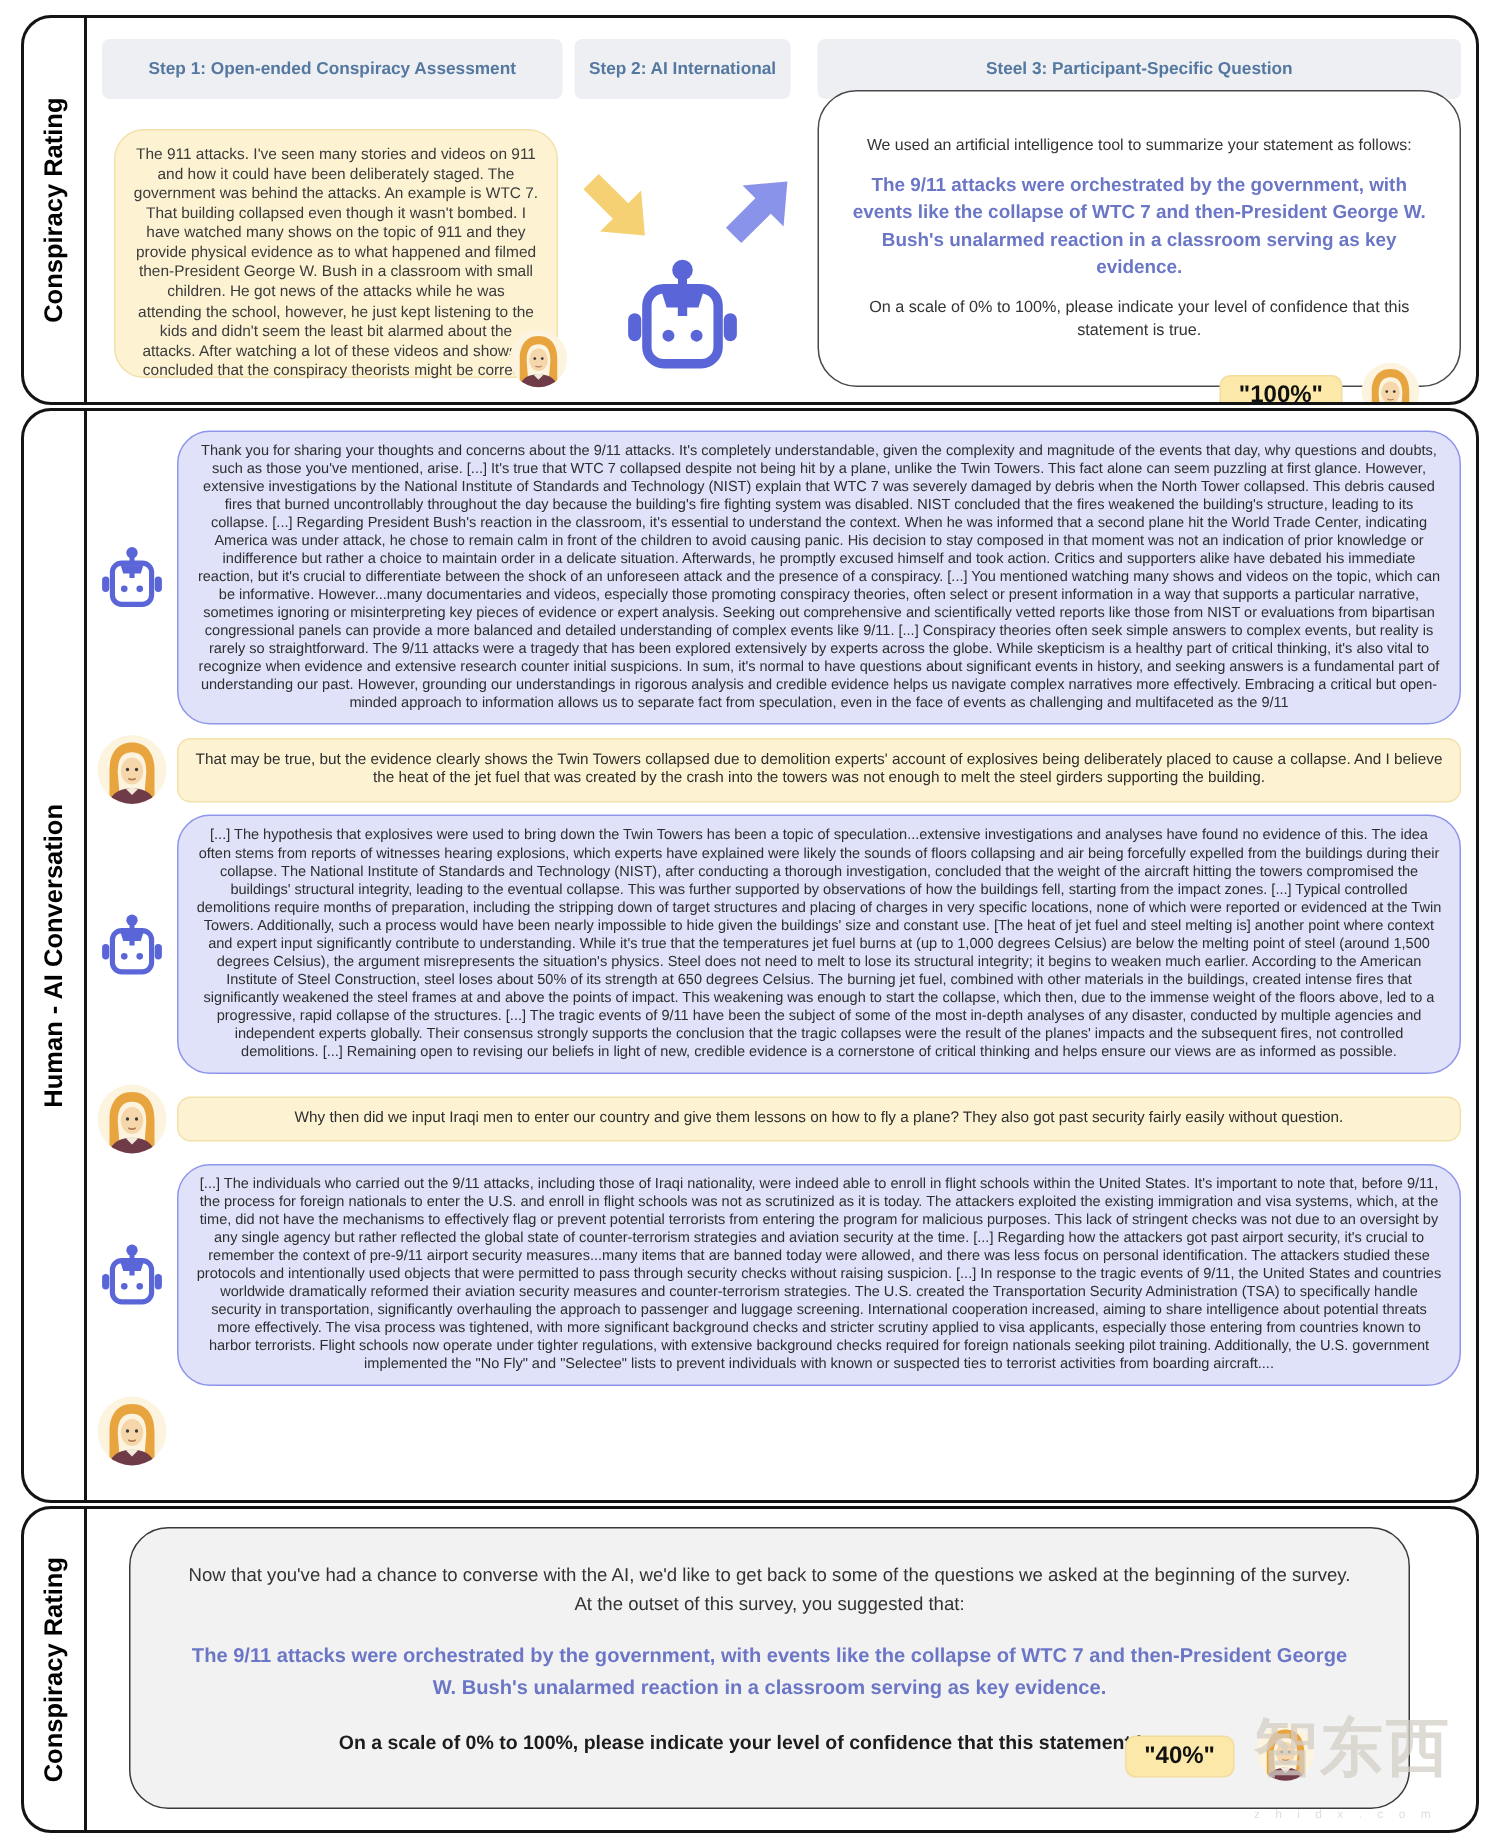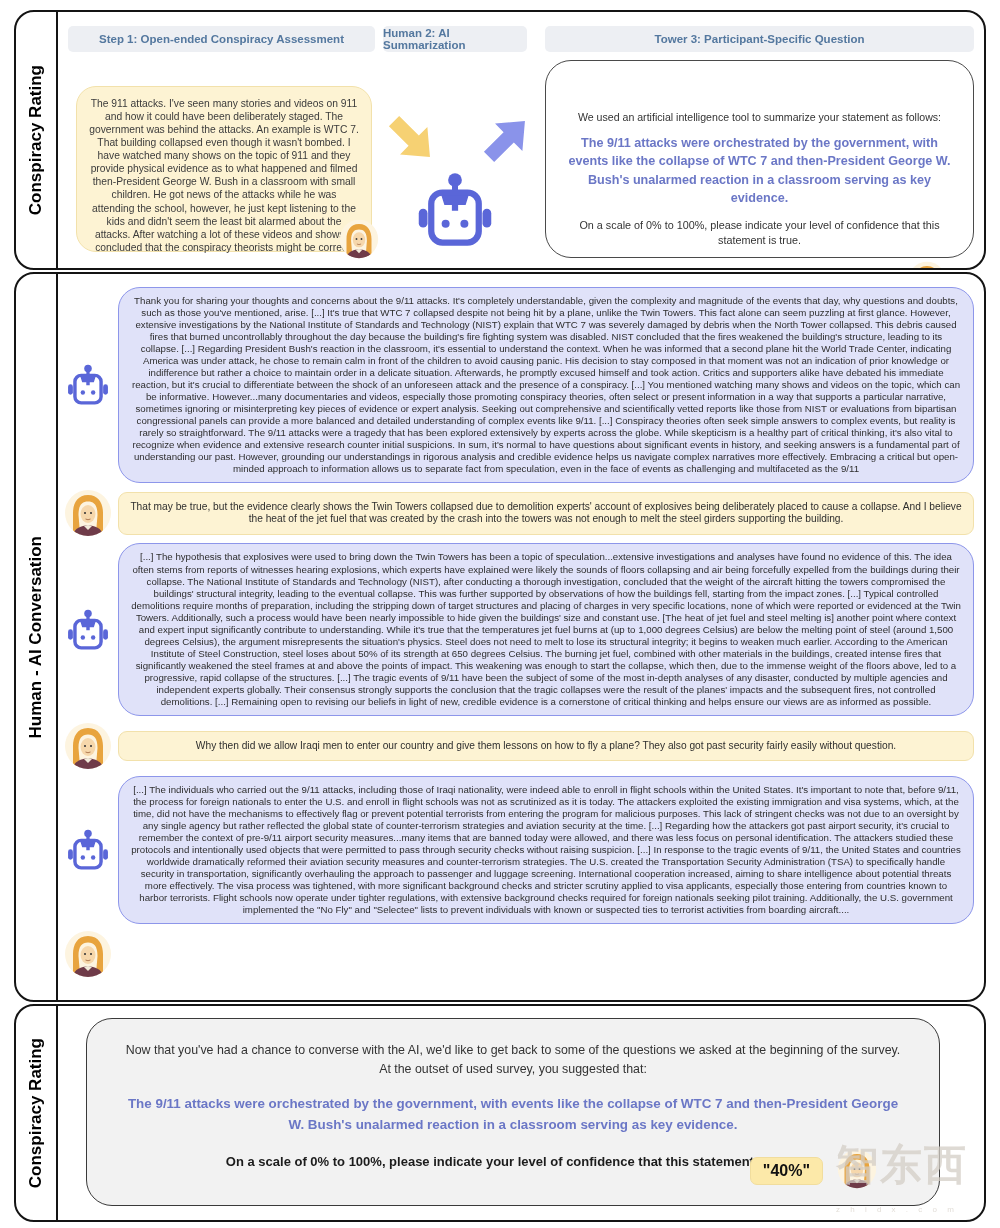--- a/index.html
+++ b/index.html
@@ -6,32 +6,32 @@
   body{width:1000px;height:1228px;position:relative;font-family:"Liberation Sans",sans-serif;overflow:hidden;}
   .section{position:absolute;left:14px;right:14px;border:2px solid #141414;border-radius:20px;display:flex;overflow:hidden;background:#ffffff;}
   #sec-top{top:10px;height:256px;}
   #sec-conv{top:272px;height:726px;}
   #sec-bottom{top:1004px;height:214px;}
   .label-col{width:40px;border-right:2px solid #141414;display:flex;align-items:center;justify-content:center;flex-shrink:0;}
   .label-col span{writing-mode:vertical-rl;transform:rotate(180deg);font-weight:700;font-size:17px;color:#000;white-space:nowrap;}
   .content{position:relative;flex:1;}
 
   
-  .step-bar{position:absolute;top:14px;height:26px;background:#edeff3;border-radius:5px;display:flex;align-items:center;justify-content:center;font-size:11.5px;font-weight:700;color:#54789f;}
+  .step-bar{position:absolute;top:14px;height:40px;background:#edeff3;border-radius:5px;display:flex;align-items:center;justify-content:center;font-size:11.5px;font-weight:700;color:#54789f;}
   #step1{left:10px;width:307px;}
   #step2{left:325px;width:144px;}
   #step3{left:487px;right:10px;}
   .participant-box{position:absolute;left:18px;top:74px;width:296px;height:166px;background:#fdf3d3;border:1px solid #f2e1ab;border-radius:20px;padding:10px 12px;box-sizing:border-box;text-align:center;font-size:10.3px;line-height:1.27;color:#3b3b3b;}
   .participant-box .avatar{position:absolute;right:-10px;bottom:-8px;width:40px;height:40px;}
   .arrow{position:absolute;width:58px;height:58px;}
   #arrow-yellow{left:325px;top:98px;transform:rotate(45deg);}
   #arrow-purple{left:420px;top:98px;transform:rotate(-45deg);}
   #big-robot{position:absolute;left:357px;top:158px;width:80px;height:80px;}
   .summary-box{position:absolute;left:487px;right:10px;top:48px;bottom:10px;background:#ffffff;border:1.5px solid #4a4a4a;border-radius:26px;padding:22px 22px 10px 22px;box-sizing:border-box;text-align:center;}
-  .summary-intro{font-size:10.6px;color:#333;margin-top:28px;}
+  .summary-intro{font-size:10.6px;color:#333;margin-top:8px;}
   .summary-statement{font-size:12.6px;font-weight:700;color:#6b77c6;line-height:1.45;margin-top:11px;}
   .scale-question{font-size:10.8px;color:#333;line-height:1.4;margin-top:11px;}
   .answer-row{display:flex;justify-content:flex-end;align-items:center;gap:12px;margin-top:13px;padding-right:4px;}
   .badge{background:#fce9a9;border:1px solid #f1dd9d;border-radius:7px;padding:4px 12px;font-weight:700;font-size:16px;color:#111;}
   .answer-row .avatar{width:40px;height:40px;}
 
   
   .conv-area{position:absolute;left:0;top:0;right:0;bottom:0;padding:13px 10px 10px 4px;box-sizing:border-box;display:flex;flex-direction:column;gap:6px;}
   .msg-row{display:flex;align-items:center;gap:4px;justify-content:space-between;}
   .icon-cell{width:52px;flex-shrink:0;display:flex;align-items:center;justify-content:center;}
@@ -55,22 +55,22 @@
 </style>
 </head>
 <body>
 
 <div class="section" id="sec-top">
   <div class="label-col">
     <span>Conspiracy Rating</span>
   </div>
   <div class="content">
     <div class="step-bar" id="step1">Step 1: Open-ended Conspiracy Assessment</div>
-    <div class="step-bar" id="step2">Human 2: AI Summarization</div>
-    <div class="step-bar" id="step3">Tower 3: Participant-Specific Question</div>
+    <div class="step-bar" id="step2">Step 2: AI International</div>
+    <div class="step-bar" id="step3">Steel 3: Participant-Specific Question</div>
 
     <div class="participant-box">
       <span>The 911 attacks. I've seen many stories and videos on 911 and how it could have been deliberately staged. The government was behind the attacks. An example is WTC 7. That building collapsed even though it wasn't bombed. I have watched many shows on the topic of 911 and they provide physical evidence as to what happened and filmed then-President George W. Bush in a classroom with small children. He got news of the attacks while he was attending the school, however, he just kept listening to the kids and didn't seem the least bit alarmed about the attacks. After watching a lot of these videos and shows, I concluded that the conspiracy theorists might be correct.</span>
       <span class="avatar-slot">
   <svg viewBox="0 0 48 48" class="avatar" style="width: 40px; height: 40px; position: absolute; right: -8px; bottom: -8px;">
     <clipPath id="avclip0">
               <circle cx="24" cy="24" r="23"></circle>
             </clipPath>
     <circle cx="24" cy="24" r="23" fill="#fdf4e0"></circle>
     <g clip-path="url(#avclip0)">
@@ -209,21 +209,21 @@
       <path d="M24 6 C13 6 9 15 9 24 L9 44 L16 44 L14.5 26 C14.5 16 18 12.5 24 12.5 C30 12.5 33.5 16 33.5 26 L32 44 L39 44 L39 24 C39 15 35 6 24 6 Z" fill="#e8a43e"></path>
       <ellipse cx="24" cy="25" rx="7.5" ry="9" fill="#f6d7ab"></ellipse>
       <circle cx="21" cy="24" r="1.1" fill="#3a3a3a"></circle>
       <circle cx="27" cy="24" r="1.1" fill="#3a3a3a"></circle>
       <path d="M21.5 30 Q24 31.5 26.5 30" stroke="#b07a53" stroke-width="1" fill="none"></path>
       <path d="M8 48 C10 39 17 36.5 24 36.5 C31 36.5 38 39 40 48 Z" fill="#6f3b49"></path>
       <path d="M20 37 L24 41 L28 37 L24 36 Z" fill="#f1ead9"></path>
     </g>
   </svg>
 </div>
-    <div class="bubble human">Why then did we allow Iraqi men to enter our country and give them lessons on how to fly a plane? They also got past security fairly easily without question.</div>
+    <div class="bubble human">Why then did we input Iraqi men to enter our country and give them lessons on how to fly a plane? They also got past security fairly easily without question.</div>
   </div>
 
   <div class="msg-row">
     <div class="icon-cell">
   <svg viewBox="0 0 64 64">
     <g fill="#5a66d8">
       <circle cx="32" cy="8" r="5.5"></circle>
       <rect x="29.6" y="11" width="4.8" height="9"></rect>
       <rect x="3" y="31" width="7" height="15" rx="3.5"></rect>
       <rect x="54" y="31" width="7" height="15" rx="3.5"></rect>
@@ -259,21 +259,21 @@
 </div>
   </div>
 </div>
 
 <div class="section" id="sec-bottom">
   <div class="label-col">
     <span>Conspiracy Rating</span>
   </div>
   <div class="content">
     <div class="final-box">
-      <div class="final-intro">Now that you've had a chance to converse with the AI, we'd like to get back to some of the questions we asked at the beginning of the survey. At the outset of used survey, you suggested that:</div>
+      <div class="final-intro">Now that you've had a chance to converse with the AI, we'd like to get back to some of the questions we asked at the beginning of the survey. At the outset of this survey, you suggested that:</div>
       <div class="final-statement">The 9/11 attacks were orchestrated by the government, with events like the collapse of WTC 7 and then-President George W. Bush's unalarmed reaction in a classroom serving as key evidence.</div>
       <div class="final-question">On a scale of 0% to 100%, please indicate your level of confidence that this statement is true.</div>
       <div class="final-answer">
         <span class="badge">"40%"</span>
         <span class="avatar-slot">
   <svg viewBox="0 0 48 48" class="avatar" style="width: 40px; height: 40px;">
     <clipPath id="avclip5">
                 <circle cx="24" cy="24" r="23"></circle>
               </clipPath>
     <circle cx="24" cy="24" r="23" fill="#fdf4e0"></circle>

